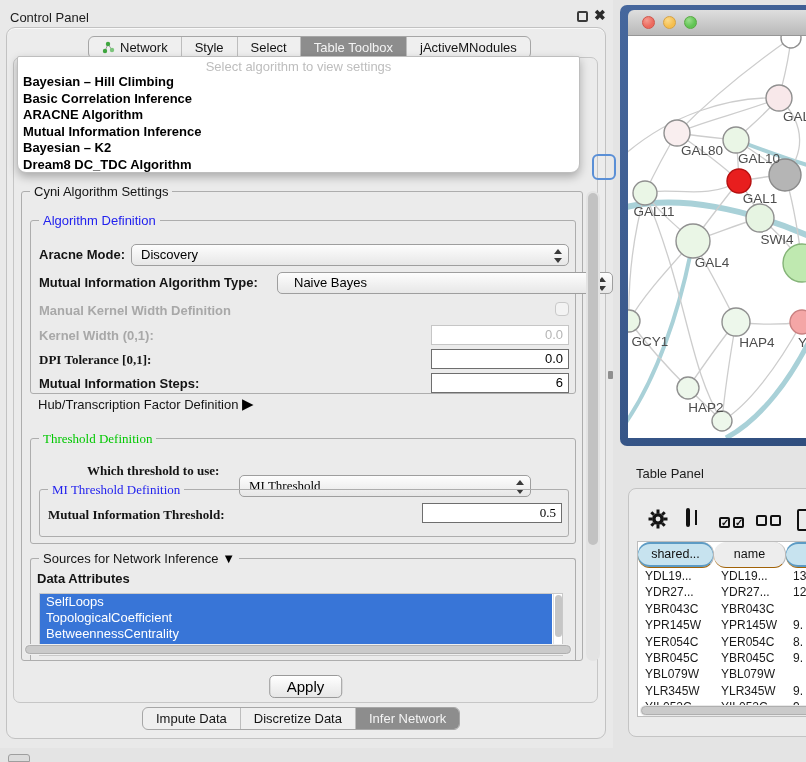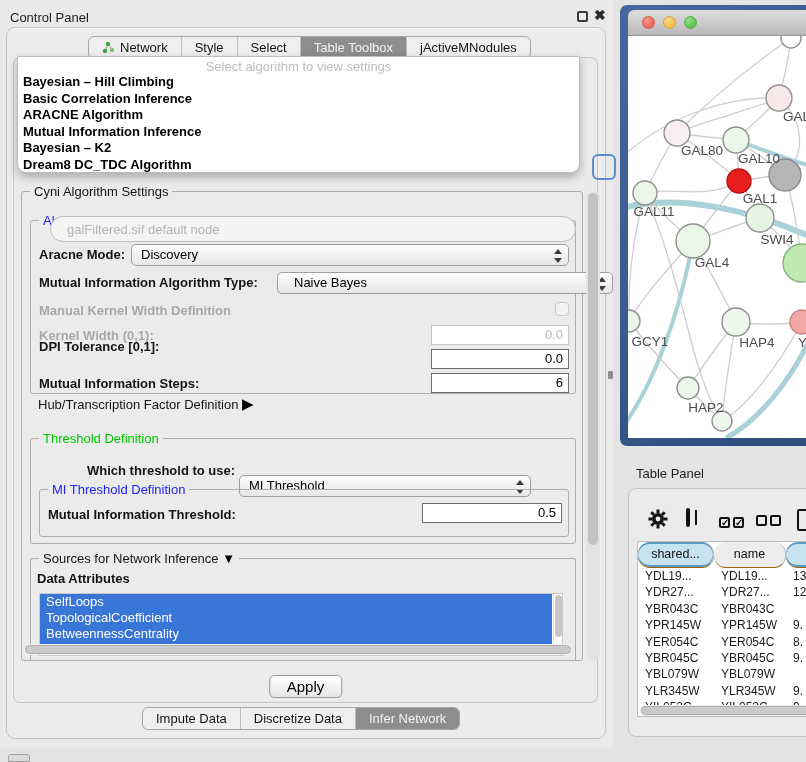--- a/index.html
+++ b/index.html
@@ -133,21 +133,20 @@
       <div class="seg selected">
         <span>Table Toolbox</span>
       </div>
       <div class="seg">
         <span>jActiveMNodules</span>
       </div>
     </div>
 
   <div class="cyni-box">
 
-    <div class="net-combo">galFiltered.sif default node</div>
     <div class="focus-frag"></div>
 
     <div class="group settings-group">
       <span class="gtitle">Cyni Algorithm Settings</span>
 
       <div class="group" style="left:8px; top:28px; width:546px; height:174px;">
         <span class="gtitle blue">Algorithm Definition</span>
 
         <span class="lbl" style="left:8px; top:26px;">Aracne Mode:</span>
         <div class="combo" style="left:100px; top:23px; width:438px;">
@@ -160,33 +159,33 @@
           <span>Naive Bayes</span>
           <span class="arrows"></span>
         </div>
 
         <span class="lbl disabled" style="left:8px; top:82px;">Manual Kernel Width Definition</span>
         <div class="checkbox" style="left:524px; top:81px;"></div>
 
         <span class="lbl disabled" style="left:8px; top:107px;">Kernel Width (0,1):</span>
         <div class="field disabled" style="left:400px; top:104px; width:138px;">0.0</div>
 
-        <span class="lbl" style="left:8px; top:118px;">DPI Tolerance [0,1]:</span>
+        <span class="lbl" style="left:8px; top:131px;font-family:Liberation Serif, serif;">DPI Tolerance [0,1]:</span>
         <div class="field" style="left:400px; top:128px; width:138px;">0.0</div>
 
         <span class="lbl" style="left:8px; top:155px;">Mutual Information Steps:</span>
         <div class="field" style="left:400px; top:152px; width:138px;">6</div>
       </div>
 
       <div class="hub-row">
         <span>Hub/Transcription Factor Definition</span>
         <span class="tri" style="font-size:15px;">▶</span>
       </div>
 
-      <div class="group" style="left:8px; top:246px; width:546px; height:106px;">
+      <div class="group" style="left:8px; top:246px; width:546px; height:106px;font-family:Liberation Serif, serif;">
         <span class="gtitle green">Threshold Definition</span>
 
         <span class="lbl" style="left:56px; top:24px;">Which threshold to use:</span>
         <div class="combo" style="left:208px; top:36px; width:292px;">
           <span>MI Threshold</span>
           <span class="arrows"></span>
         </div>
 
         <div class="group" style="left:8px; top:50px; width:530px; height:48px;">
           <span class="gtitle blue">MI Threshold Definition</span>

